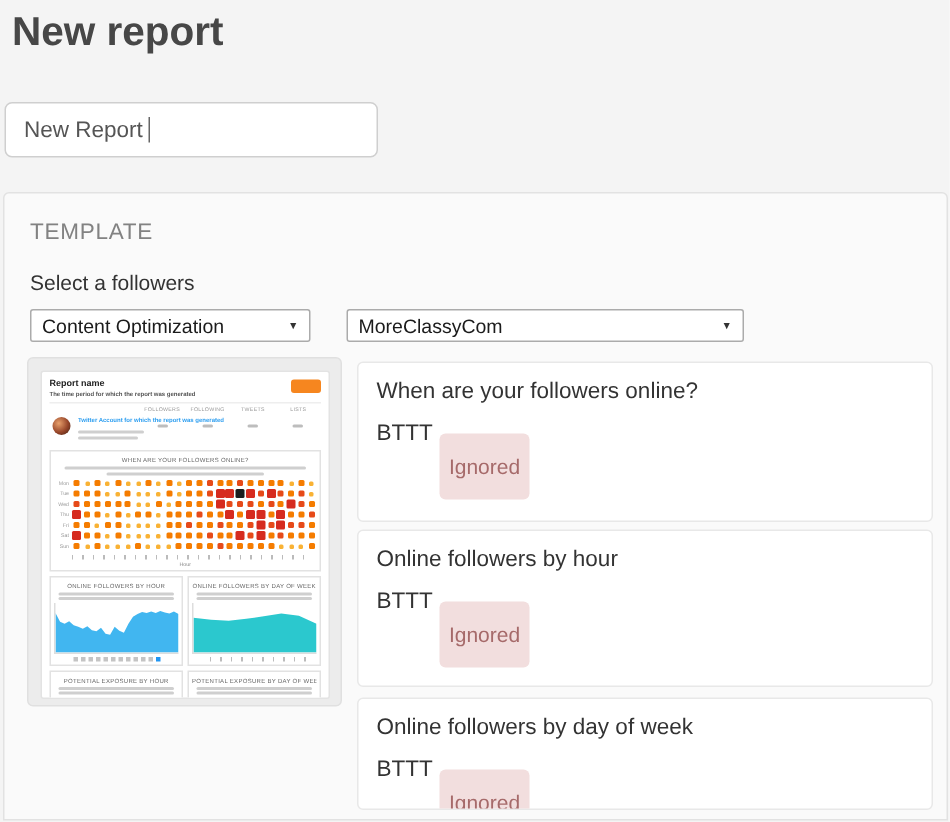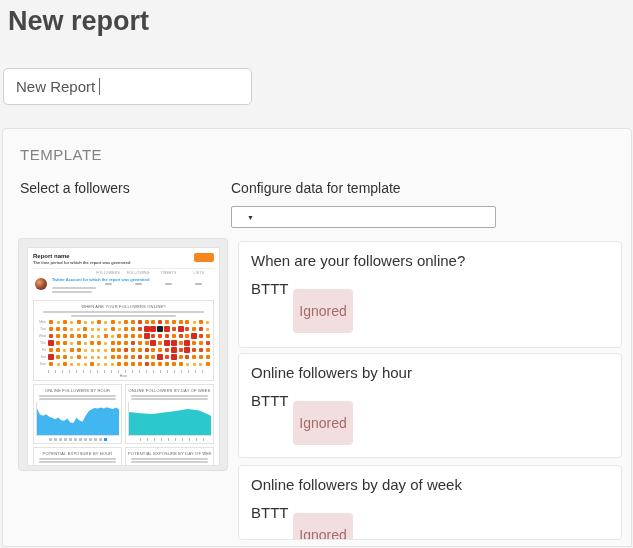--- a/index.html
+++ b/index.html
@@ -92,23 +92,27 @@
   <div class="name-input">
     <span>New Report</span>
     <span class="caret"></span>
   </div>
 
   <div class="panel"></div>
 
   <div class="panel-heading">TEMPLATE</div>
 
   <div class="field-label lab1">Select a followers</div>
-  <div class="field-label lab2">Configure data for template</div>
-
+
+  <div class="select sel1">
+    <span>Content Optimization</span>
+    <span class="sel-arrow">▼</span>
+  </div>
   <div class="select sel2">
+    <span>MoreClassyCom</span>
     <span class="sel-arrow">▼</span>
   </div>
 
   <div class="thumb">
     <div class="preview-card">
 
       <div class="ph-row">
         <div>
           <div class="p-name">Report name</div>
           <div class="p-sub">The time period for which the report was generated</div>

